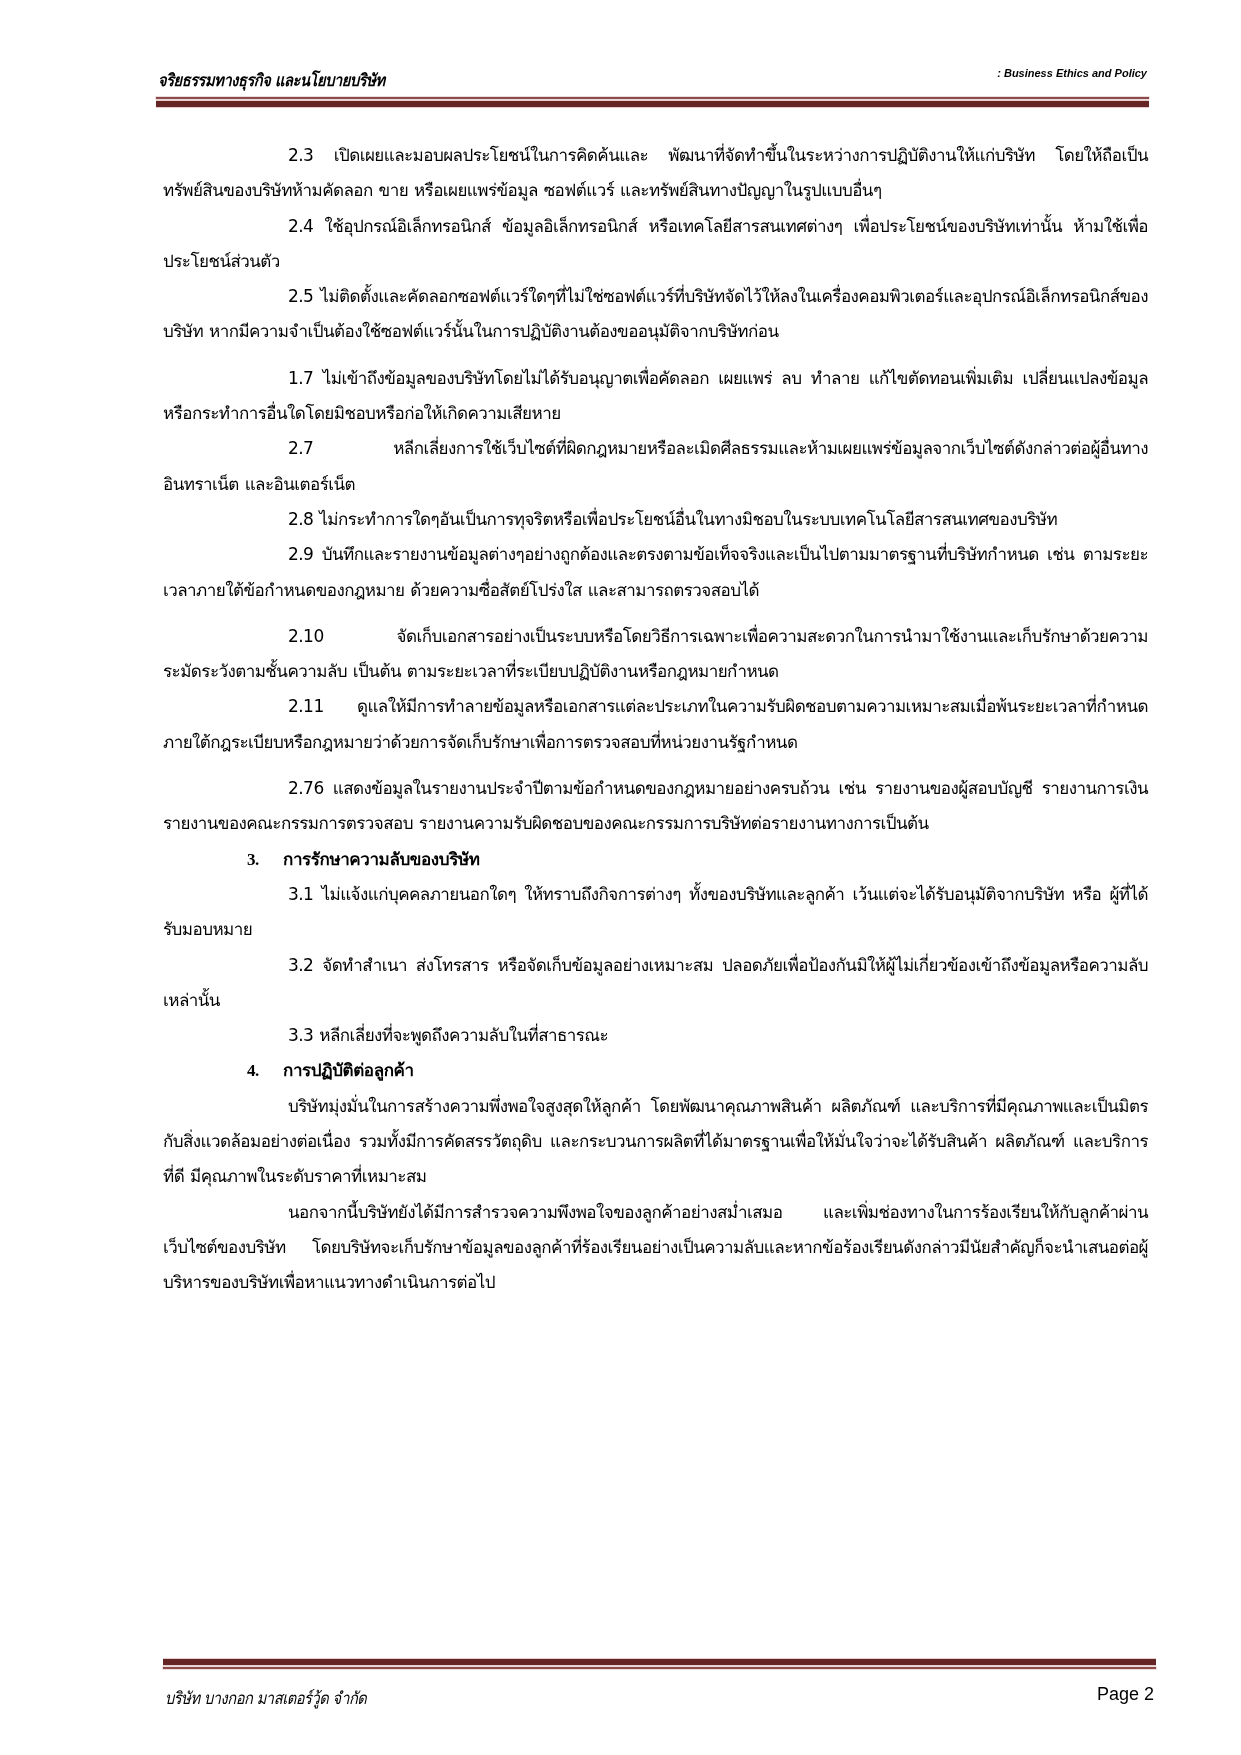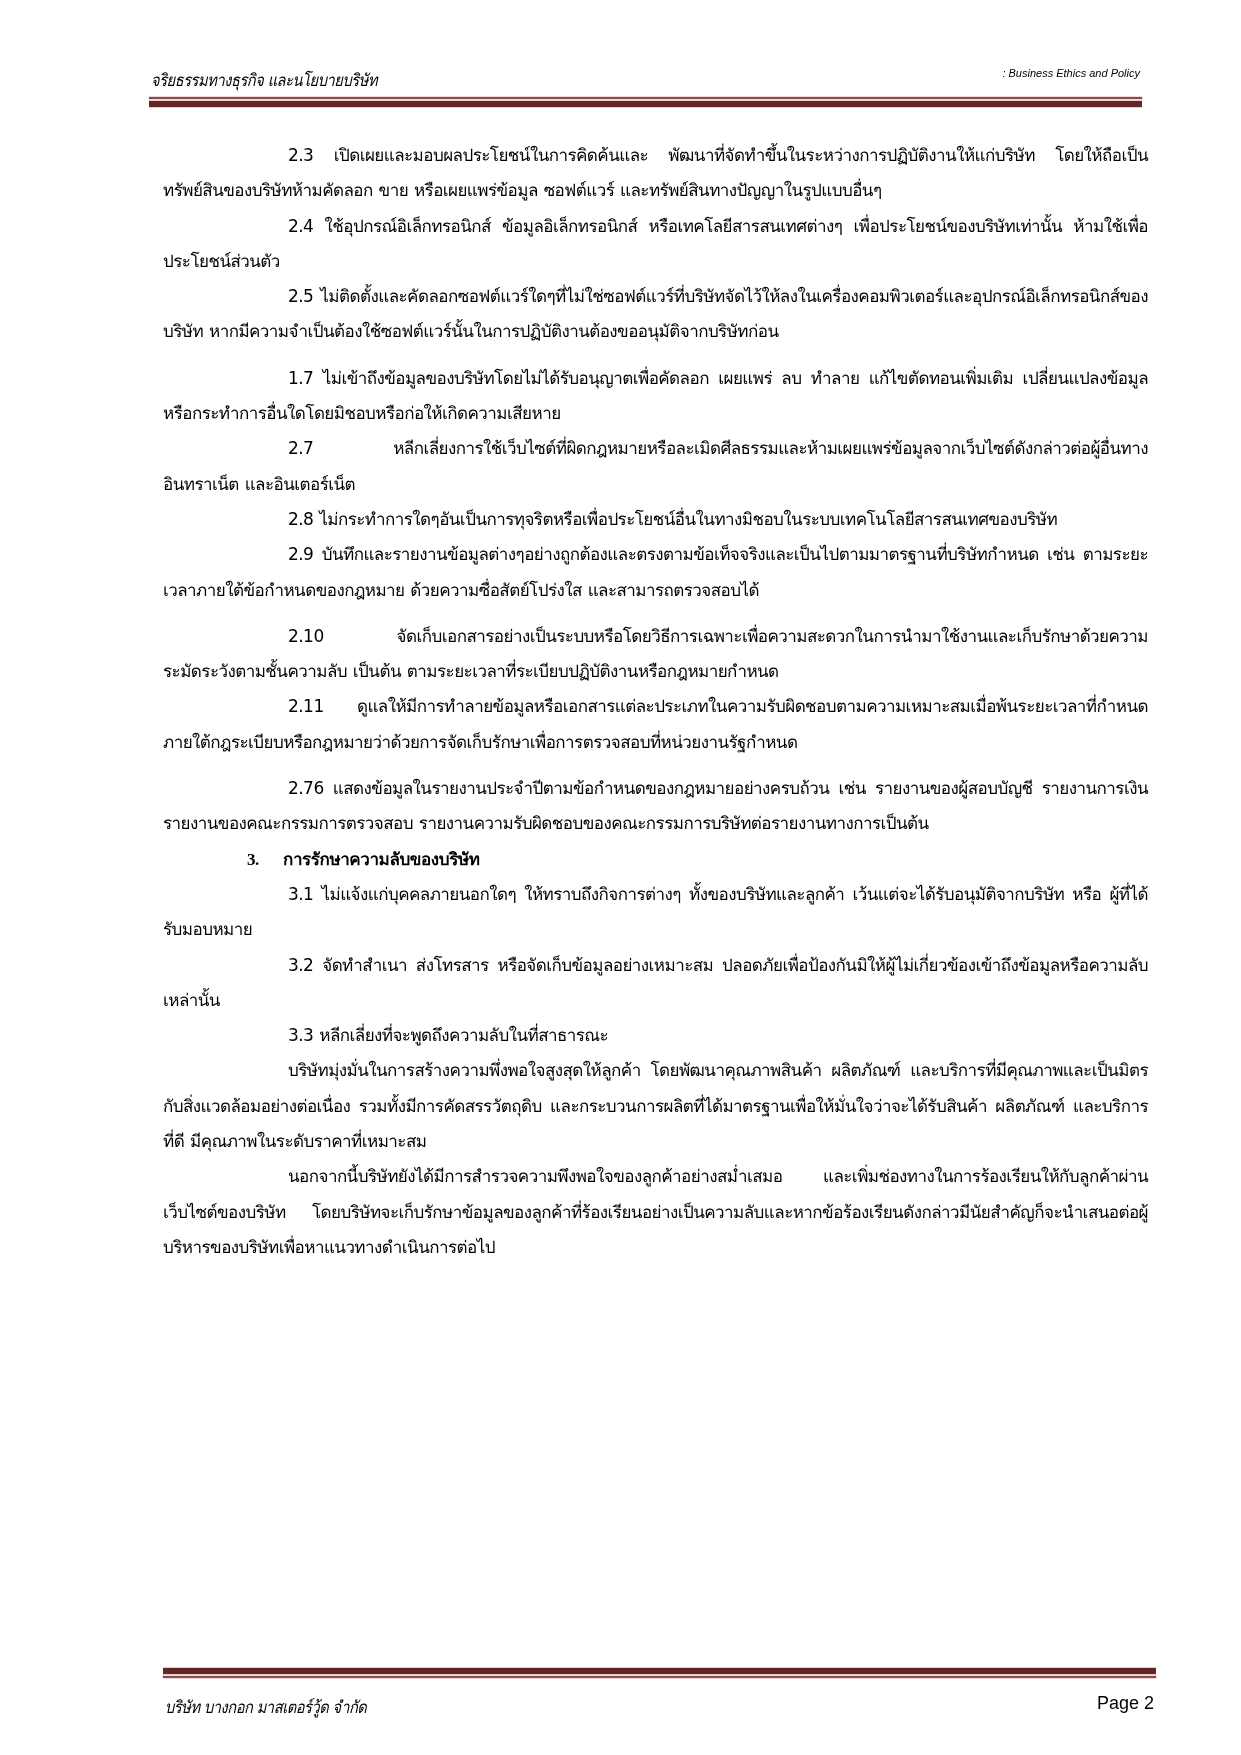--- a/index.html
+++ b/index.html
@@ -10,24 +10,25 @@
     body {
       width: 1241px;
       height: 1755px;
       position: relative;
       overflow: hidden;
       font-family: "DejaVu Sans", "Liberation Sans", sans-serif;
       color: #000;
     }
     .page-header {
       position: absolute;
-      left: 149px;
+      left: 156px;
       top: 62px;
       width: 993px;
       height: 48px;
+      font-weight: bold;
     }
     .header-left {
       position: absolute;
       left: 2px;
       top: 4px;
       font-family: "DejaVu Sans", sans-serif;
       font-style: italic;
       font-size: 17px;
       letter-spacing: -0.5px;
       transform: scaleX(0.86);
@@ -91,21 +92,20 @@
     .section-num {
       display: inline-block;
       width: 36px;
     }
     .page-footer {
       position: absolute;
       left: 163px;
       top: 1658px;
       width: 993px;
       height: 70px;
-      margin-top: 9px;
     }
     .footer-left {
       position: absolute;
       left: 2px;
       top: 26px;
       font-family: "DejaVu Sans", sans-serif;
       font-style: italic;
       font-size: 17px;
       letter-spacing: -0.5px;
       transform: scaleX(0.86);
@@ -144,20 +144,23 @@
   <p class="para">2.11  ดูแลให้มีการทำลายข้อมูลหรือเอกสารแต่ละประเภทในความรับผิดชอบตามความเหมาะสมเมื่อพ้นระยะเวลาที่กำหนดภายใต้กฎระเบียบหรือกฎหมายว่าด้วยการจัดเก็บรักษาเพื่อการตรวจสอบที่หน่วยงานรัฐกำหนด</p>
   <p class="para gap">2.76  แสดงข้อมูลในรายงานประจำปีตามข้อกำหนดของกฎหมายอย่างครบถ้วน   เช่น   รายงานของผู้สอบบัญชี   รายงานการเงิน   รายงานของคณะกรรมการตรวจสอบ   รายงานความรับผิดชอบของคณะกรรมการบริษัทต่อรายงานทางการเป็นต้น</p>
 
   <h3 class="section-heading">
     <span class="section-num">3.</span><span>การรักษาความลับของบริษัท</span>
   </h3>
   <p class="para">3.1  ไม่แจ้งแก่บุคคลภายนอกใดๆ  ให้ทราบถึงกิจการต่างๆ  ทั้งของบริษัทและลูกค้า  เว้นแต่จะได้รับอนุมัติจากบริษัท หรือ ผู้ที่ได้รับมอบหมาย</p>
   <p class="para">3.2  จัดทำสำเนา ส่งโทรสาร หรือจัดเก็บข้อมูลอย่างเหมาะสม ปลอดภัยเพื่อป้องกันมิให้ผู้ไม่เกี่ยวข้องเข้าถึงข้อมูลหรือความลับเหล่านั้น</p>
   <p class="para">3.3 หลีกเลี่ยงที่จะพูดถึงความลับในที่สาธารณะ</p>
 
+  <h3 class="section-heading">
+    <span class="section-num">4.</span><span>การปฏิบัติต่อลูกค้า</span>
+  </h3>
   <p class="para">บริษัทมุ่งมั่นในการสร้างความพึ่งพอใจสูงสุดให้ลูกค้า โดยพัฒนาคุณภาพสินค้า ผลิตภัณฑ์ และบริการที่มีคุณภาพและเป็นมิตรกับสิ่งแวดล้อมอย่างต่อเนื่อง     รวมทั้งมีการคัดสรรวัตถุดิบ     และกระบวนการผลิตที่ได้มาตรฐานเพื่อให้มั่นใจว่าจะได้รับสินค้า ผลิตภัณฑ์ และบริการที่ดี มีคุณภาพในระดับราคาที่เหมาะสม</p>
   <p class="para">นอกจากนี้บริษัทยังได้มีการสำรวจความพึงพอใจของลูกค้าอย่างสม่ำเสมอ     และเพิ่มช่องทางในการร้องเรียนให้กับลูกค้าผ่านเว็บไซต์ของบริษัท    โดยบริษัทจะเก็บรักษาข้อมูลของลูกค้าที่ร้องเรียนอย่างเป็นความลับและหากข้อร้องเรียนดังกล่าวมีนัยสำคัญก็จะนำเสนอต่อผู้บริหารของบริษัทเพื่อหาแนวทางดำเนินการต่อไป</p>
 </div>
 
 <div class="page-footer">
   <div class="rule-thick" style="top:0px;"></div>
   <div class="rule-thin" style="top:9px;"></div>
   <span class="footer-left">บริษัท บางกอก มาสเตอร์วู้ด จำกัด</span>
   <span class="footer-right">Page 2</span>
 </div>

